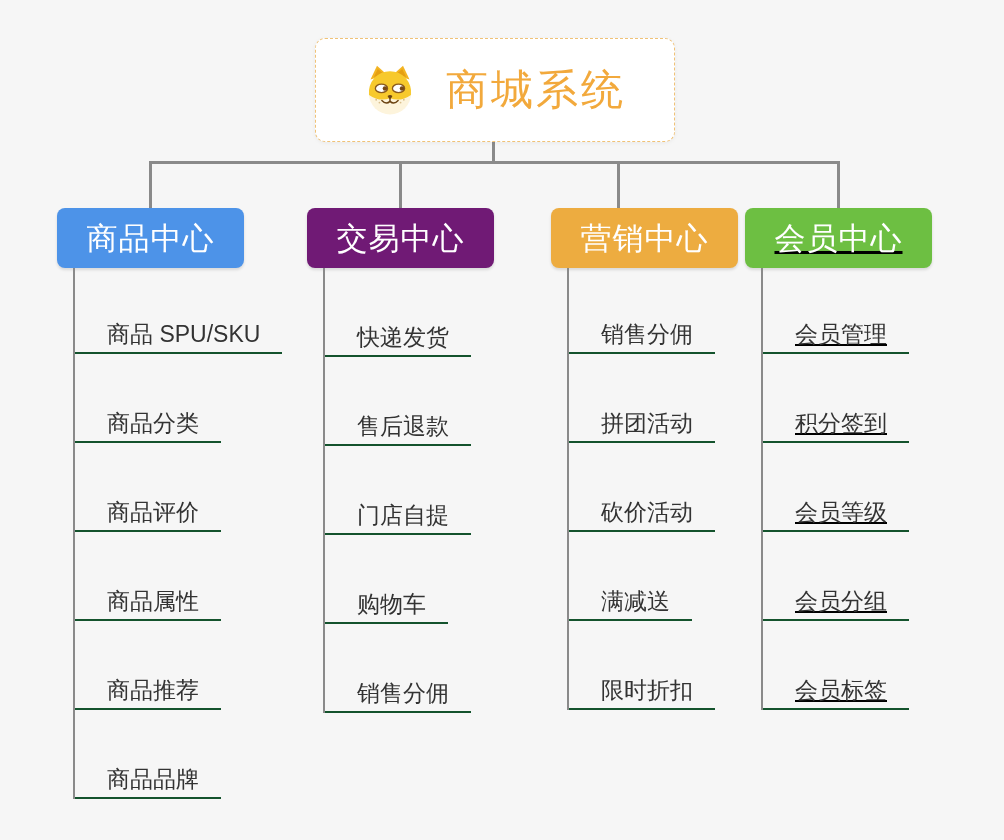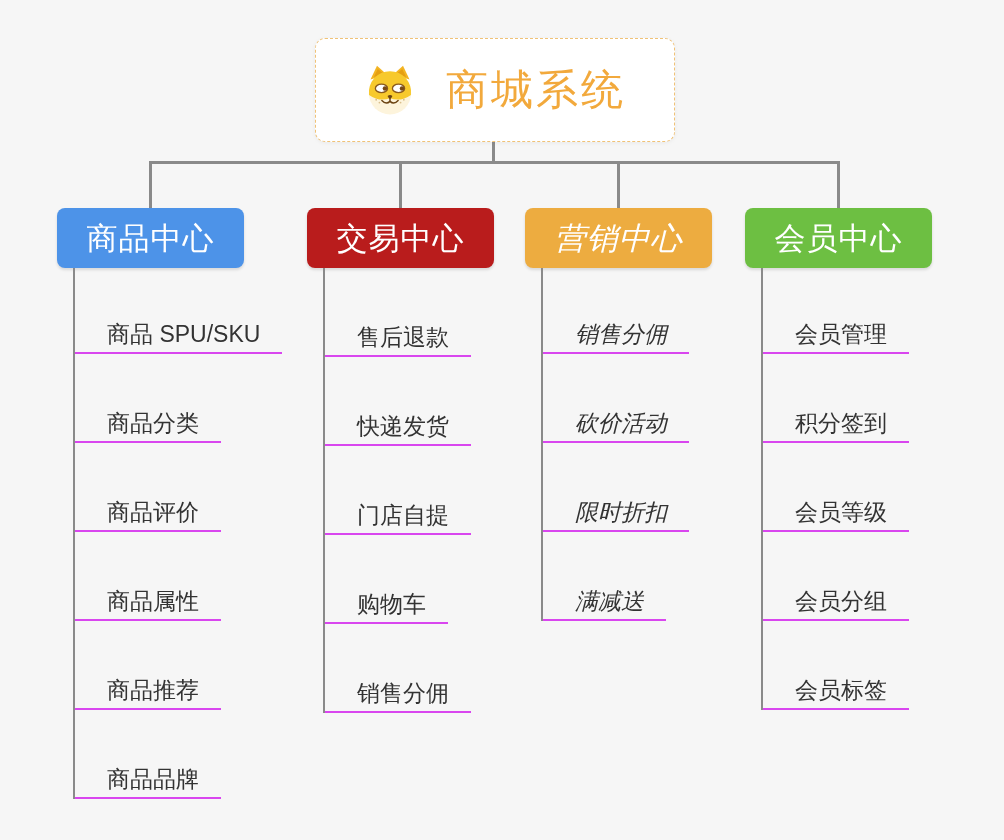--- a/index.html
+++ b/index.html
@@ -26,36 +26,36 @@
 
   
   .conn{position:absolute;background:#8A8A8A;}
   .stem {left:492px;top:141px;width:3px;height:23px;}
   .hline{left:149px;top:161px;width:691px;height:3px;}
   .drop {top:163px;width:3px;height:45px;}
   .d0{left:149px;} .d1{left:399px;} .d2{left:617px;} .d3{left:837px;}
 
   
   .branch{position:absolute;top:208px;}
-  .b0{left:57px;} .b1{left:307px;} .b2{left:525px;font-style:italic;} .b3{left:745px;}
+  .b0{left:57px;} .b1{left:307px;} .b2{left:551px;} .b3{left:745px;text-decoration:underline;}
   .branch-header{
     width:187px;height:60px;border-radius:8px;box-sizing:border-box;
     display:flex;align-items:center;justify-content:center;
     color:#FFFFFF;font-size:31px;letter-spacing:1px;line-height:1;
     box-shadow:0 2px 3px rgba(0,0,0,0.12);
   }
   .children{
     margin-left:16px;width:max-content;
     border-left:2px solid #8A8A8A;
   }
   .leaf{
     box-sizing:border-box;height:89px;width:max-content;
     display:flex;align-items:flex-end;
     padding:0 22px 5px 32px;
-    border-bottom:2px solid #d946ef;
+    border-bottom:2px solid #14532d;
     font-size:23px;color:#333333;line-height:1.15;white-space:nowrap;
   }
   .leaf.first{height:86px;}
 </style>
 </head>
 <body>
 
 <div class="canvas">
 
   <div class="conn stem" style="background: rgb(138, 138, 138);"></div>
@@ -94,37 +94,38 @@
       <div class="leaf first">商品 SPU/SKU</div>
       <div class="leaf">商品分类</div>
       <div class="leaf">商品评价</div>
       <div class="leaf">商品属性</div>
       <div class="leaf">商品推荐</div>
       <div class="leaf">商品品牌</div>
     </div>
   </div>
 
   <div class="branch b1">
-    <div class="branch-header" style="background: #b91c1c;">交易中心</div>
+    <div class="branch-header" style="background: #701a75;">交易中心</div>
     <div class="children">
+      <div class="leaf">快递发货</div>
       <div class="leaf">售后退款</div>
-      <div class="leaf">快递发货</div>
       <div class="leaf">门店自提</div>
       <div class="leaf">购物车</div>
       <div class="leaf">销售分佣</div>
     </div>
   </div>
 
   <div class="branch b2">
     <div class="branch-header" style="background: rgb(237, 172, 64);">营销中心</div>
     <div class="children">
       <div class="leaf first">销售分佣</div>
+      <div class="leaf">拼团活动</div>
       <div class="leaf">砍价活动</div>
+      <div class="leaf">满减送</div>
       <div class="leaf">限时折扣</div>
-      <div class="leaf">满减送</div>
     </div>
   </div>
 
   <div class="branch b3">
     <div class="branch-header" style="background: rgb(109, 191, 66);">会员中心</div>
     <div class="children">
       <div class="leaf first">会员管理</div>
       <div class="leaf">积分签到</div>
       <div class="leaf">会员等级</div>
       <div class="leaf">会员分组</div>

